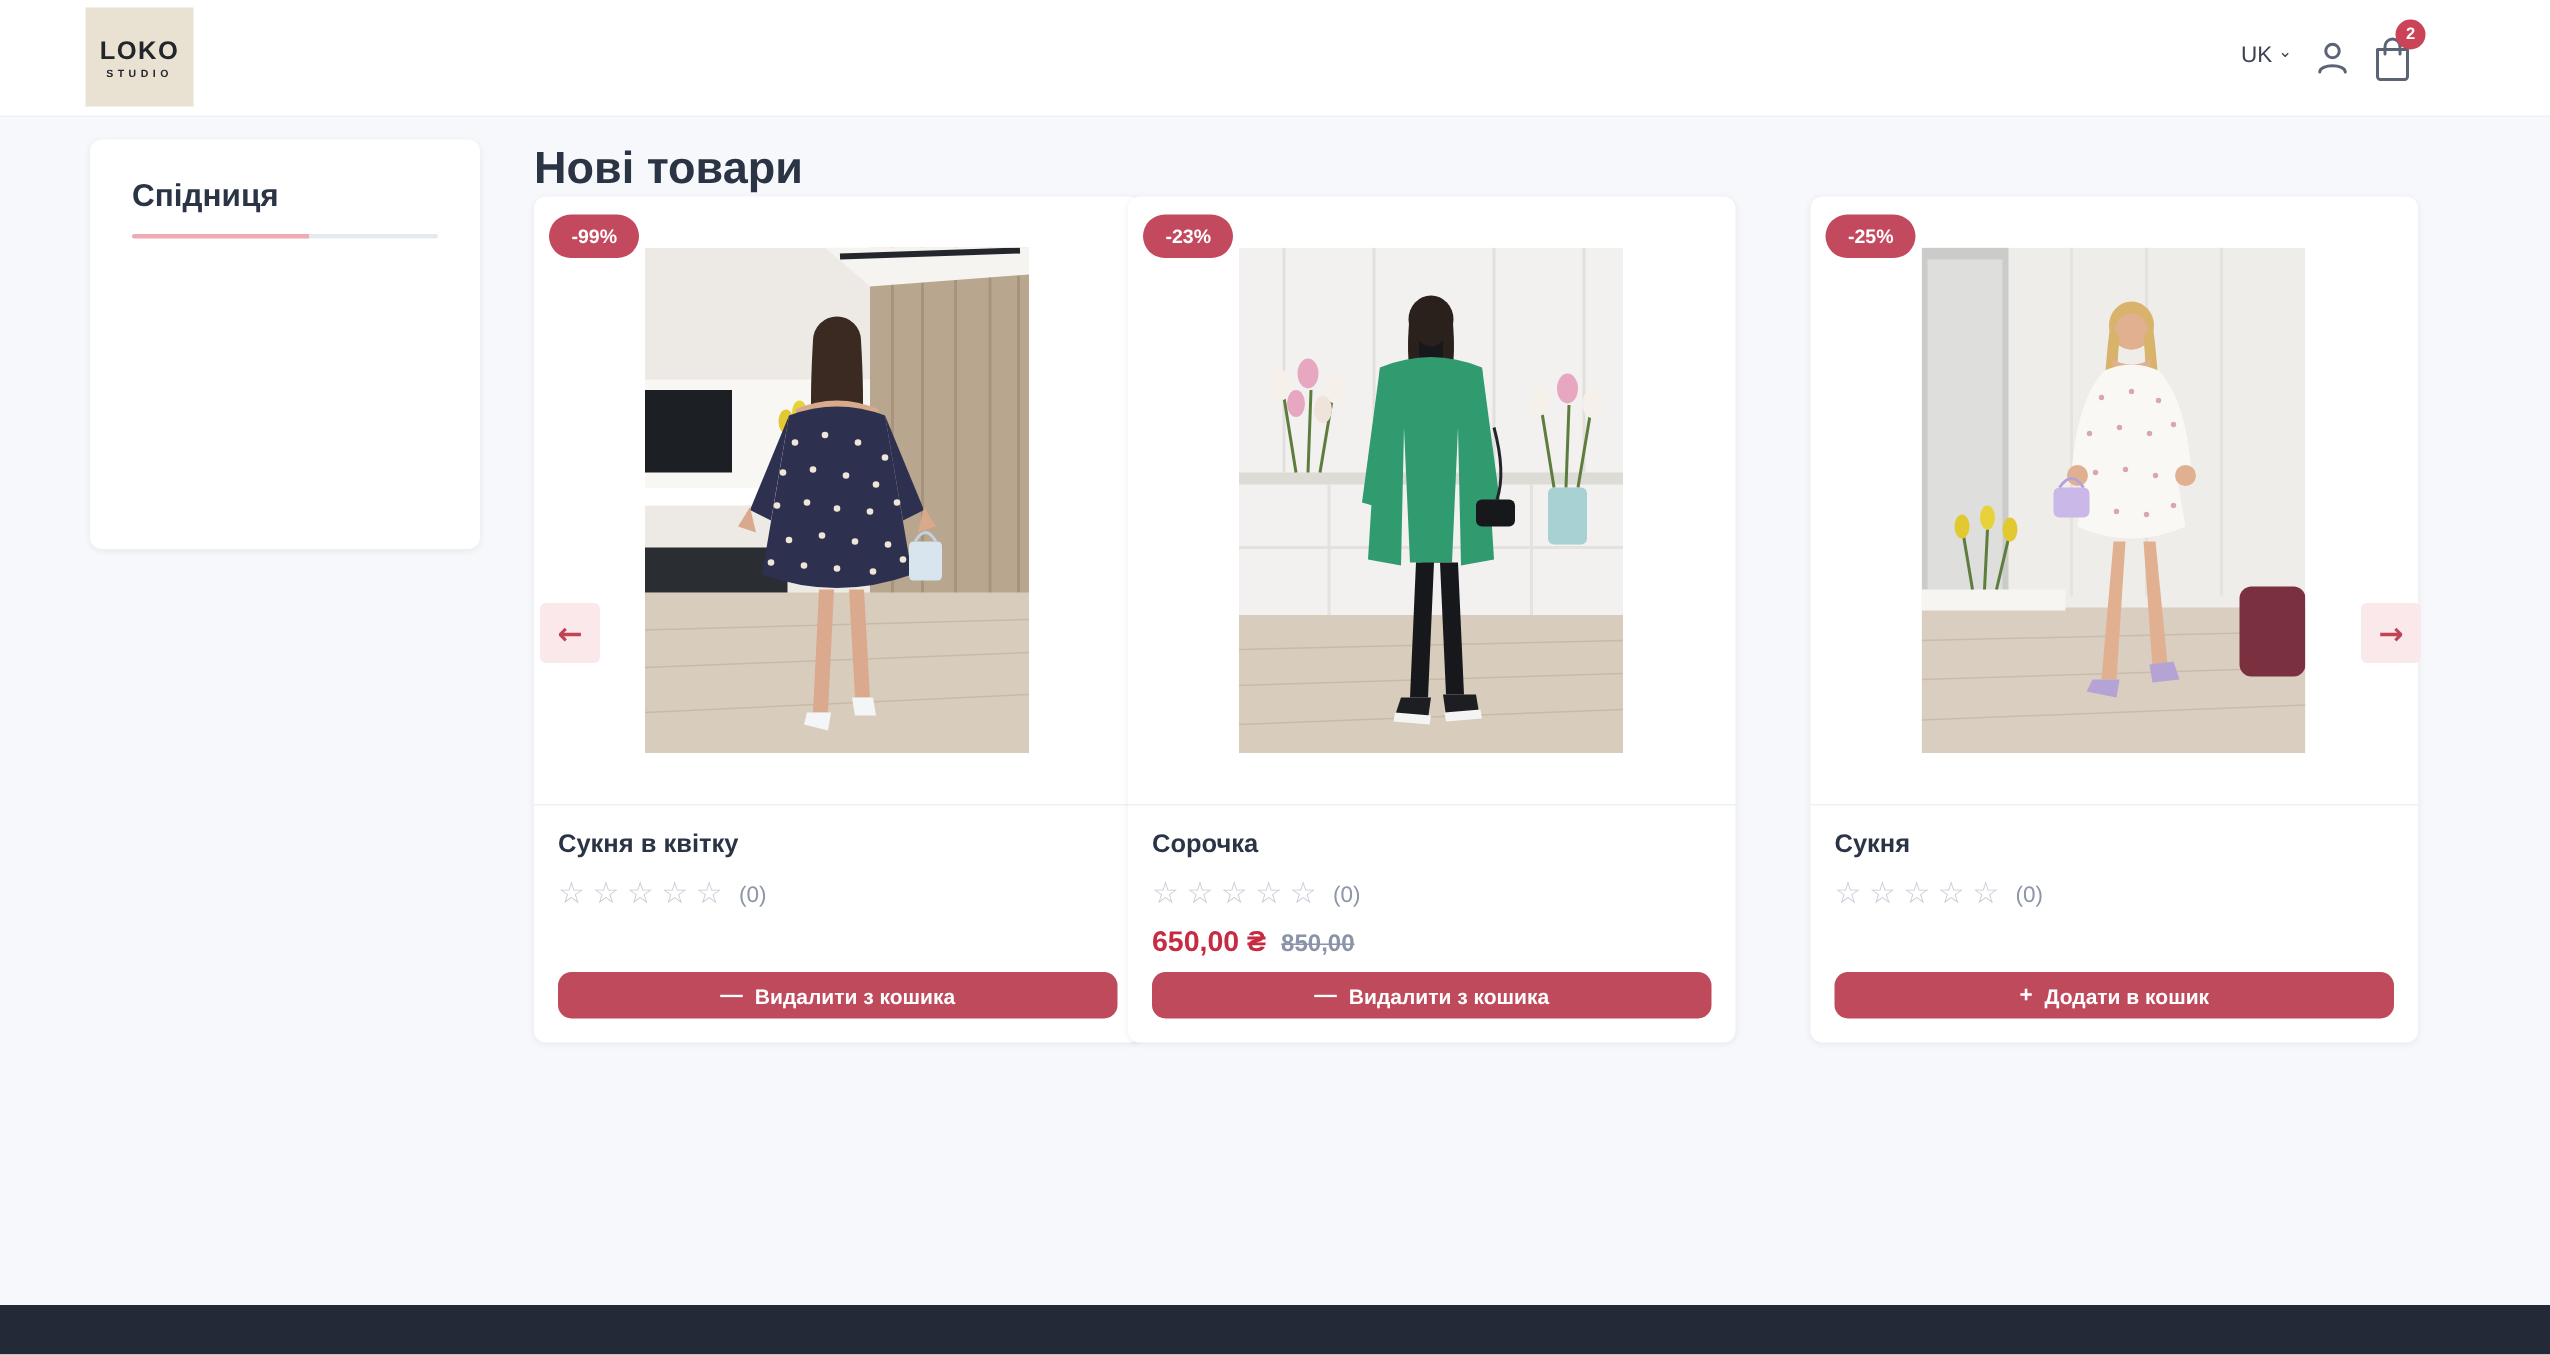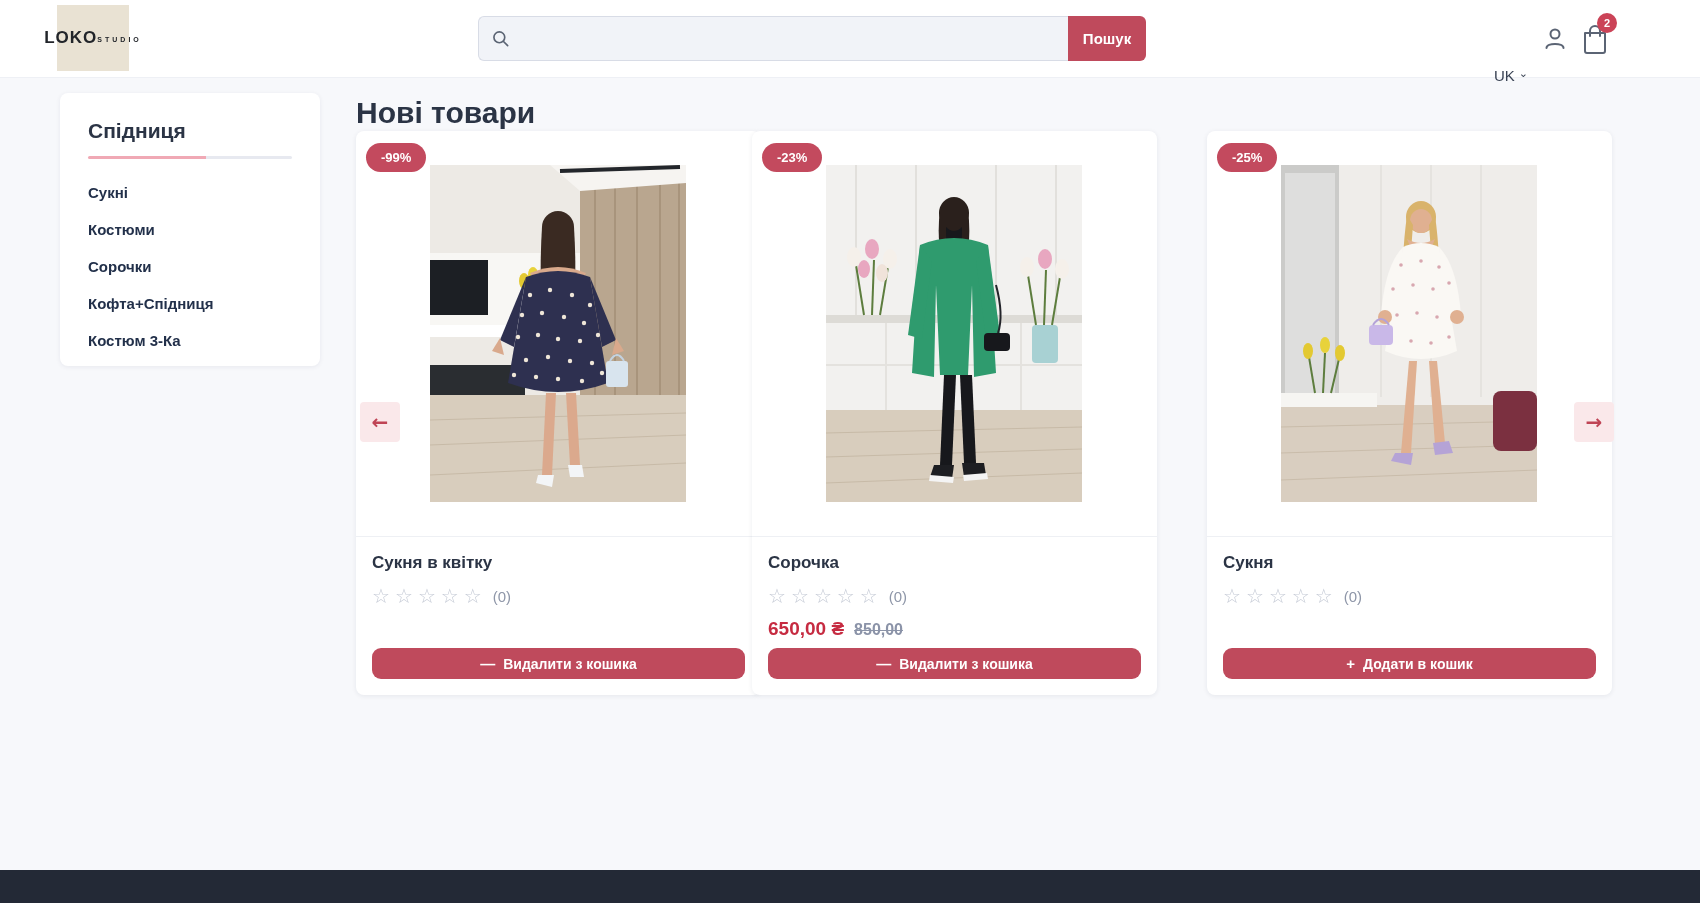--- a/index.html
+++ b/index.html
@@ -1,30 +1,30 @@
 <!DOCTYPE html>
 <html><head>
 <meta charset="utf-8">
 <style>
   * { margin:0; padding:0; box-sizing:border-box; }
   html,body { width:1700px; height:903px; overflow:hidden; }
   body { font-family:"Liberation Sans", sans-serif; background:#f7f8fb; position:relative; color:#2b3445; }
 
   
   .header { position:absolute; left:0; top:0; width:1700px; height:78px; background:#ffffff; border-bottom:1px solid #eef0f5; z-index:5; }
-  .logo { position:absolute; left:57px; top:5px; width:72px; height:66px; background:#e9e2d3; display:flex; align-items:center; justify-content:center; cursor:pointer; }
+  .logo { position:absolute; left:57px; top:5px; width:72px; height:66px; background:#e9e2d3; display:flex; flex-direction:column; align-items:center; justify-content:center; cursor:pointer; }
   .logo .l1 { font-size:17px; font-weight:bold; letter-spacing:1px; color:#22252a; }
   .logo .l2 { font-size:7px; font-weight:bold; letter-spacing:3px; color:#22252a; margin-top:2px; }
 
   .search-group { position:absolute; left:478px; top:16px; width:668px; height:45px; display:flex; }
   .search-input-wrap { flex:1; background:#f1f3f8; border:1px solid #d8dce6; border-right:none; border-radius:6px 0 0 6px; display:flex; align-items:center; padding-left:12px; }
   .search-input { flex:1; border:none; outline:none; background:transparent; font-size:15px; color:#2b3445; height:100%; padding:0 10px; font-family:"Liberation Sans", sans-serif; }
   .search-btn { width:78px; height:45px; background:#bf4a5c; color:#ffffff; font-weight:bold; font-size:15px; border:none; border-radius:0 6px 6px 0; cursor:pointer; font-family:"Liberation Sans", sans-serif; }
 
-  .lang { position:absolute; left:1494px; top:28px; font-size:15px; color:#3a4354; cursor:pointer; display:flex; align-items:flex-start; gap:4px;margin-top:39px; }
+  .lang { position:absolute; left:1494px; top:28px; font-size:15px; color:#3a4354; cursor:pointer; display:flex; align-items:flex-start; gap:4px; }
   .lang .chev { font-size:11px; color:#3a4354; }
   .user-btn { position:absolute; left:1541px; top:25px; width:28px; height:28px; cursor:pointer; }
   .cart-btn { position:absolute; left:1580px; top:23px; width:30px; height:32px; cursor:pointer; }
   .cart-badge { position:absolute; left:1597px; top:13px; width:20px; height:20px; background:#cb4357; border-radius:50%; color:#fff; font-size:11px; font-weight:bold; display:flex; align-items:center; justify-content:center; z-index:6; }
   .icon-stroke { stroke:#5b6474; stroke-width:2; fill:none; stroke-linecap:round; stroke-linejoin:round; }
 
   
   .sidebar { position:absolute; left:60px; top:93px; width:260px; height:273px; background:#ffffff; border-radius:8px; box-shadow:0 1px 5px rgba(25,35,65,.07); padding:26px 28px; }
   .sidebar h2 { font-size:21px; font-weight:bold; color:#2b3445; }
   .sidebar .underline { margin-top:13px; height:3px; width:204px; background:linear-gradient(to right, #f0a9b5 0 118px, #e7e9f0 118px); border-radius:2px; }
@@ -56,30 +56,20 @@
 </style>
 </head>
 <body>
 
 <div class="header">
   <div class="logo">
     <span class="l1">LOKO</span>
     <span class="l2">STUDIO</span>
   </div>
 
-  <div class="search-group">
-    <div class="search-input-wrap">
-      <svg width="20" height="20" viewBox="0 0 24 24">
-        <circle cx="10" cy="10" r="6.5" class="icon-stroke"></circle>
-        <line x1="15" y1="15" x2="20" y2="20" class="icon-stroke"></line>
-      </svg>
-      <input class="search-input" type="text" value="" style="">
-    </div>
-    <button class="search-btn">Пошук</button>
-  </div>
 
   <div class="lang">
     <span>UK</span>
     <span class="chev">⌄</span>
   </div>
 
   <div class="user-btn">
     <svg width="28" height="28" viewBox="0 0 28 28">
       <circle cx="14" cy="9" r="4.5" class="icon-stroke"></circle>
       <path d="M5.5 23 C5.5 17.5 22.5 17.5 22.5 23" class="icon-stroke"></path>
@@ -91,27 +81,20 @@
       <path d="M5 10 h20 v18 a2 2 0 0 1 -2 2 h-16 a2 2 0 0 1 -2 -2 z" class="icon-stroke"></path>
       <path d="M10 13 v-5 a5 5 0 0 1 10 0 v5" class="icon-stroke"></path>
     </svg>
   </div>
   <div class="cart-badge">2</div>
 </div>
 
 <div class="sidebar">
   <h2>Спідниця</h2>
   <div class="underline"></div>
-  <ul class="cat-list">
-    <li>Сукні</li>
-    <li>Костюми</li>
-    <li>Сорочки</li>
-    <li>Кофта+Спідниця</li>
-    <li>Костюм 3-Ка</li>
-  </ul>
 </div>
 
 <h1 class="main-title">Нові товари</h1>
 
 <div class="card c1">
   <div class="badge">-99%</div>
   <div class="imgwrap">
     <svg width="256" height="337" viewBox="0 0 256 337">
       <rect width="256" height="337" fill="#edeae5"></rect>
       <rect x="150" y="0" width="106" height="250" fill="#b9a68f"></rect>

